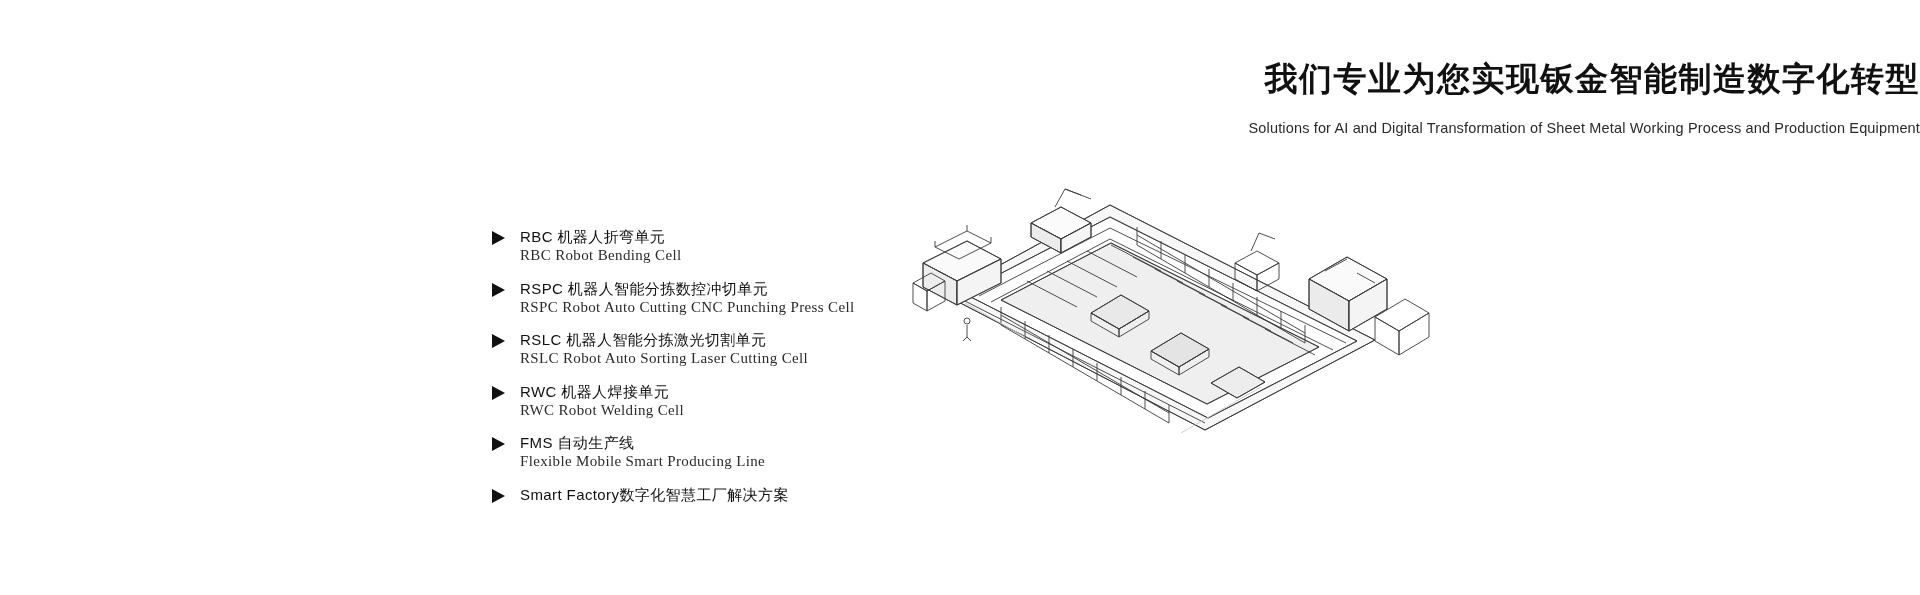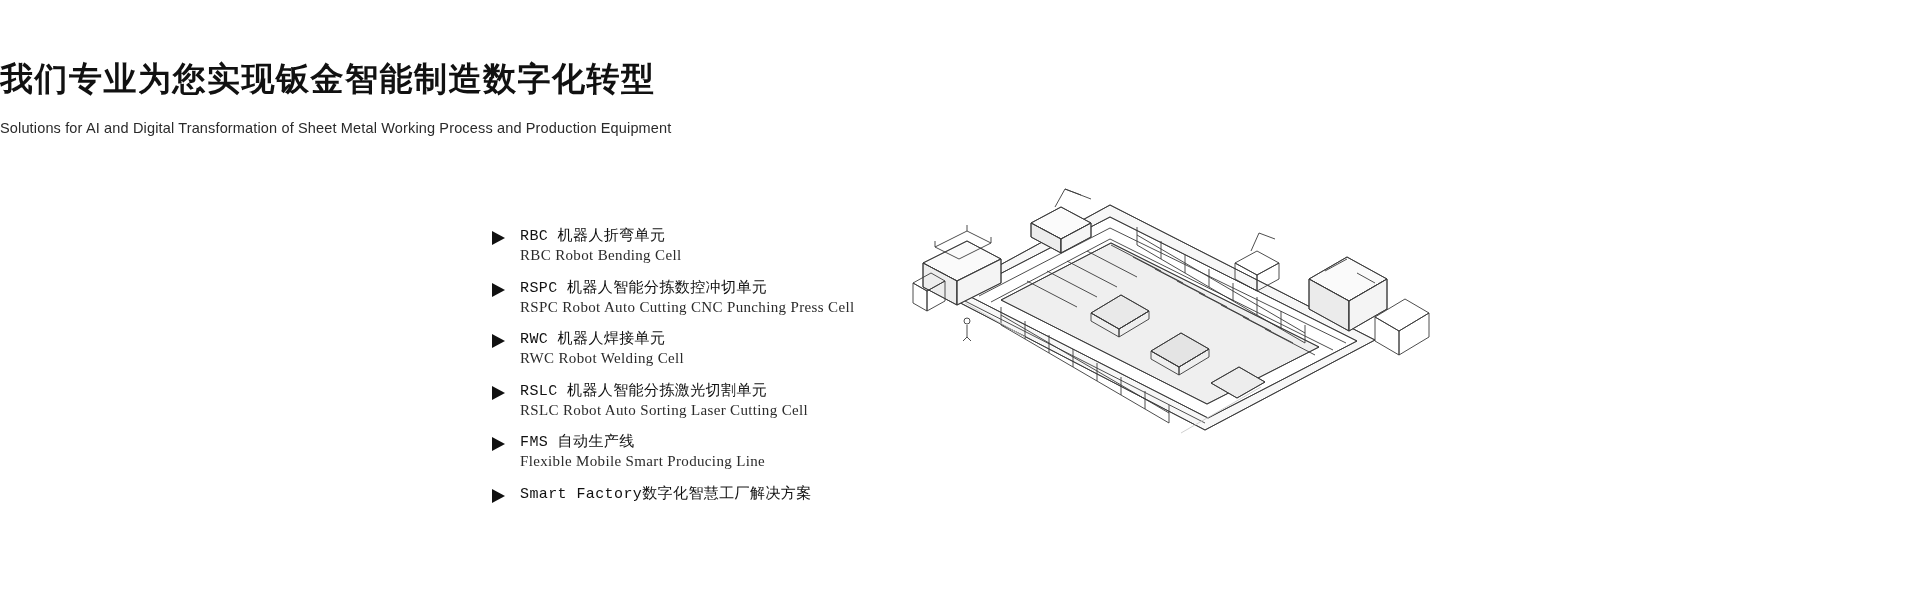--- a/index.html
+++ b/index.html
@@ -15,21 +15,21 @@
     font-family: "Liberation Sans", sans-serif;
     color: #1a1a1a;
   }
 
   
   .header {
     position: absolute;
     top: 58px;
     left: 0;
     width: 1920px;
-    text-align: left;
+    text-align: right;
   }
   .headline {
     font-family: "DejaVu Sans", sans-serif;
     font-size: 33px;
     font-weight: bold;
     letter-spacing: 1.5px;
     color: #111111;
     line-height: 1.25;
     white-space: nowrap;
   }
@@ -61,21 +61,21 @@
     position: absolute;
     left: 0;
     top: 3px;
     width: 0;
     height: 0;
     border-top: 7px solid transparent;
     border-bottom: 7px solid transparent;
     border-left: 13px solid #111111;
   }
   .feature-cn {
-    font-family: Liberation Mono, monospace;
+    font-family: Liberation Sans, sans-serif;
     font-size: 15px;
     letter-spacing: 0.4px;
     color: #111111;
     line-height: 1.15;
     white-space: nowrap;
   }
   .feature-en {
     margin-top: 2px;
     font-family: "Liberation Serif", serif;
     font-size: 15px;
@@ -112,28 +112,28 @@
   </div>
 
   <div class="feature-item">
     <span class="bullet"></span>
     <div class="feature-cn">RSPC  机器人智能分拣数控冲切单元</div>
     <div class="feature-en">RSPC Robot Auto Cutting CNC Punching Press Cell</div>
   </div>
 
   <div class="feature-item">
     <span class="bullet"></span>
+    <div class="feature-cn">RSLC  机器人智能分拣激光切割单元</div>
+    <div class="feature-en">RSLC Robot Auto Sorting Laser Cutting Cell</div>
+  </div>
+
+  <div class="feature-item">
+    <span class="bullet"></span>
     <div class="feature-cn">RWC  机器人焊接单元</div>
     <div class="feature-en">RWC Robot Welding Cell</div>
-  </div>
-
-  <div class="feature-item">
-    <span class="bullet"></span>
-    <div class="feature-cn">RSLC  机器人智能分拣激光切割单元</div>
-    <div class="feature-en">RSLC Robot Auto Sorting Laser Cutting Cell</div>
   </div>
 
   <div class="feature-item">
     <span class="bullet"></span>
     <div class="feature-cn">FMS  自动生产线</div>
     <div class="feature-en">Flexible Mobile Smart Producing Line</div>
   </div>
 
   <div class="feature-item">
     <span class="bullet"></span>

